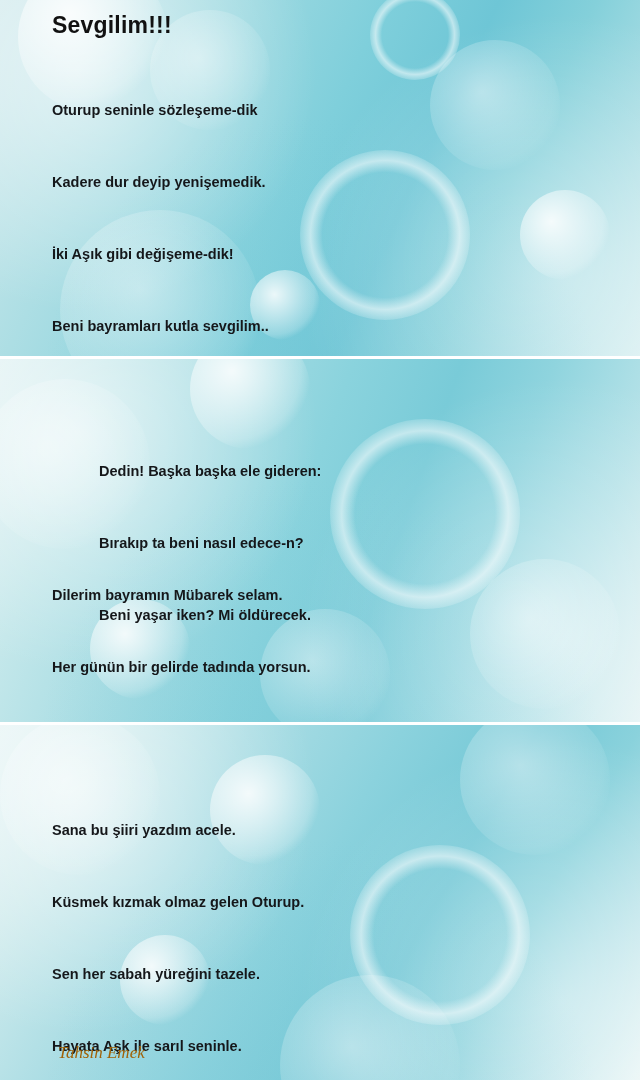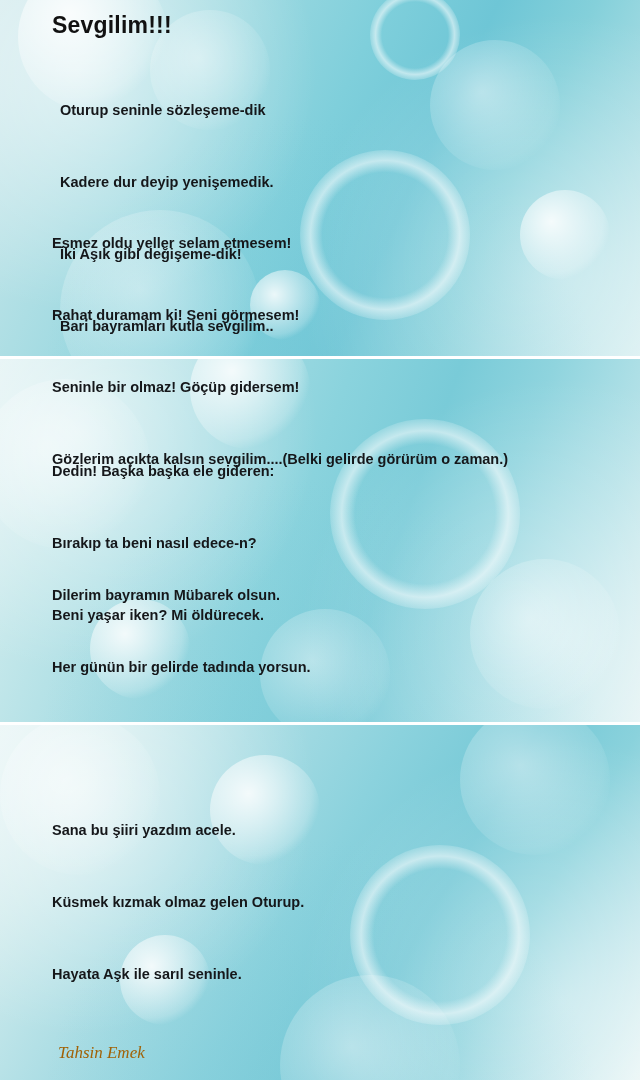--- a/index.html
+++ b/index.html
@@ -118,23 +118,23 @@
     position: absolute;
     left: 52px;
     font-size: 14.5px;
     font-weight: bold;
     color: #15171a;
     line-height: 24px;
     white-space: pre;
   }
   .stanza .line { display: block; }
 
-  .s1 { top: 50px; margin-left: 8px; }
+  .s1 { top: 50px; }
   .s2 { top: 183px; }
-  .s3 { top: 411px; }
+  .s3 { top: 411px; margin-left: 47px; }
   .s4 { top: 535px; }
   .s5 { top: 770px; }
 
   .author {
     position: absolute;
     left: 58px;
     top: 1043px;
     font-family: "Liberation Serif", serif;
     font-style: italic;
     font-size: 17px;
@@ -185,43 +185,38 @@
   <div class="panel-sep sep-2"></div>
 
   <div class="content">
 
     <div class="poem-title">Sevgilim!!!</div>
 
     <div class="stanza s1">
       <span class="line">Oturup seninle sözleşeme-dik</span>
       <span class="line">Kadere dur deyip yenişemedik.</span>
       <span class="line">İki Aşık gibi değişeme-dik!</span>
-      <span class="line">Bari bayramları kutla sevgilim..</span>
-    </div>
-
-    <div class="stanza s2">
-      <span class="line">Esmez oldu yeller selam etmesem!</span>
-      <span class="line">Rahat duramam ki! Seni görmesem!</span>
-      <span class="line">Seninle bir olmaz! Göçüp gidersem!</span>
-      <span class="line">Gözlerim açıkta kalsın sevgilim....(Belki gelirde görürüm o zaman.)</span>
-    </div>
+      <span class="line">Beni bayramları kutla sevgilim..</span>
+    </div>
+
 
     <div class="stanza s3">
       <span class="line">Dedin! Başka başka ele gideren:</span>
       <span class="line">Bırakıp ta beni nasıl edece-n?</span>
       <span class="line">Beni yaşar iken? Mi öldürecek.</span>
     </div>
 
     <div class="stanza s4">
-      <span class="line">Dilerim bayramın Mübarek olsun.</span>
+      <span class="line">Dilerim bayramın Mübarek selam.</span>
       <span class="line">Her günün bir gelirde tadında yorsun.</span>
     </div>
 
     <div class="stanza s5">
       <span class="line">Sana bu şiiri yazdım acele.</span>
       <span class="line">Küsmek kızmak olmaz gelen Oturup.</span>
+      <span class="line">Sen her sabah yüreğini tazele.</span>
       <span class="line">Hayata Aşk ile sarıl seninle.</span>
     </div>
 
     <div class="author">Tahsin Emek</div>
   </div>
 
 </div>
 
 </body></html>

